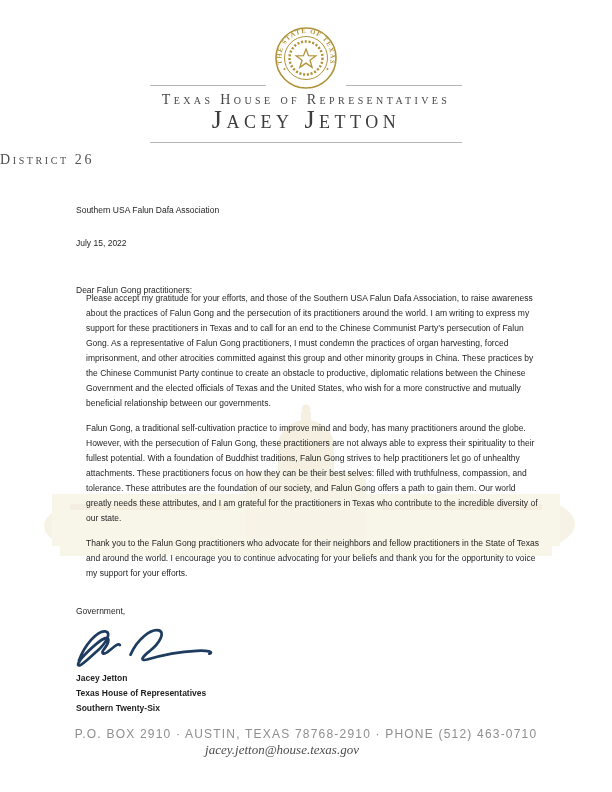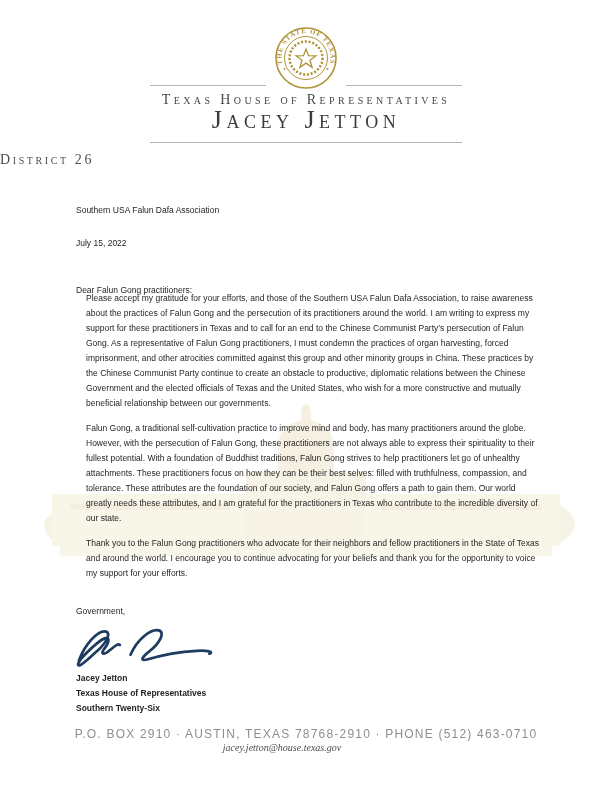--- a/index.html
+++ b/index.html
@@ -46,21 +46,21 @@
   .name-block { position:absolute; left:0; top:468px; font-weight:bold; color:#1f1f1f; }
   .name-block div { line-height:15px; }
   
   .footer-address {
     position:absolute; top:727px; left:0; width:612px; text-align:center;
     font-size:12px; letter-spacing:1.2px; color:#8e8e90;
   }
   .footer-email {
     position:absolute; top:742px; left:0; width:564px; text-align:center;
     font-family:"Liberation Serif", serif; font-style:italic;
-    font-size:10px; color:#4c4c4e;
+    font-size:13px; color:#4c4c4e;
   }
 </style>
 </head>
 <body>
 
 <div class="page">
 
   <svg class="watermark" viewBox="0 0 552 170">
     <g opacity="0.26">
       <ellipse cx="62" cy="126" rx="48" ry="24" fill="#e0d2a2"></ellipse>

